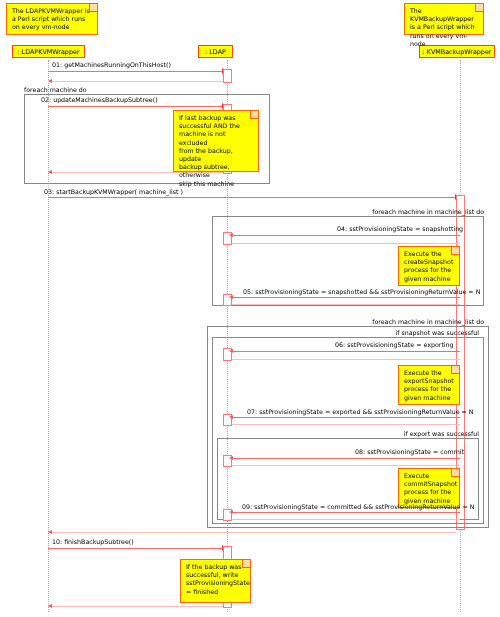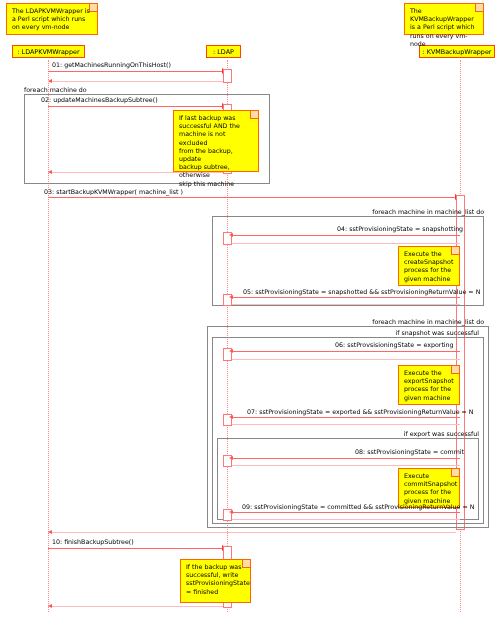--- a/index.html
+++ b/index.html
@@ -57,21 +57,21 @@
 runs on every vm-node</span>
   </div>
 
   <div class="lifeline" style="left:48px;top:60px;height:552px;"></div>
   <div class="lifeline" style="left:227px;top:60px;height:552px;"></div>
   <div class="lifeline" style="left:460px;top:60px;height:552px;"></div>
 
   <div class="actor" style="left:12px;top:45px;width:73px;">
     <span>: LDAPKVMWrapper</span>
   </div>
-  <div class="actor" style="left:206px;top:45px;width:35px;">
+  <div class="actor" style="left:198px;top:45px;width:35px;">
     <span>: LDAP</span>
   </div>
   <div class="actor" style="left:419px;top:45px;width:76px;">
     <span>: KVMBackupWrapper</span>
   </div>
 
   <div class="msglabel" style="left:52px;top:61px;">01: getMachinesRunningOnThisHost()</div>
   <div class="msg" style="left:48px;top:71px;width:179px;"></div>
   <div class="arrowR" style="left:222px;top:68px;"></div>
   <div class="activation" style="left:223px;top:69px;width:9px;height:14px;"></div>

